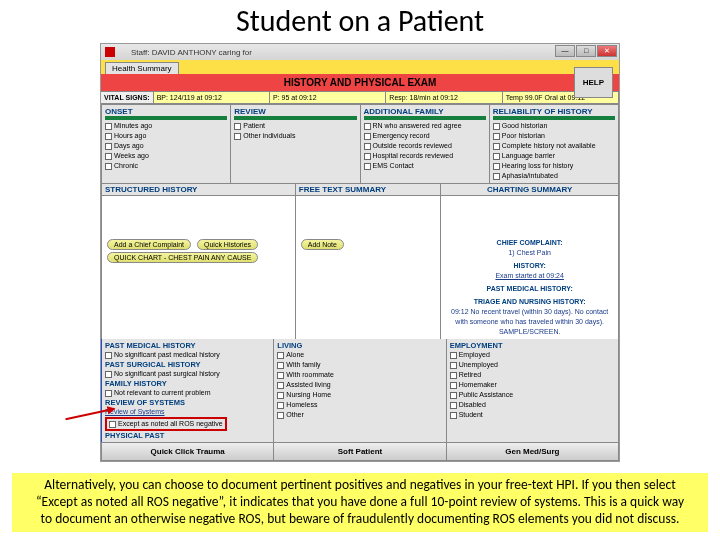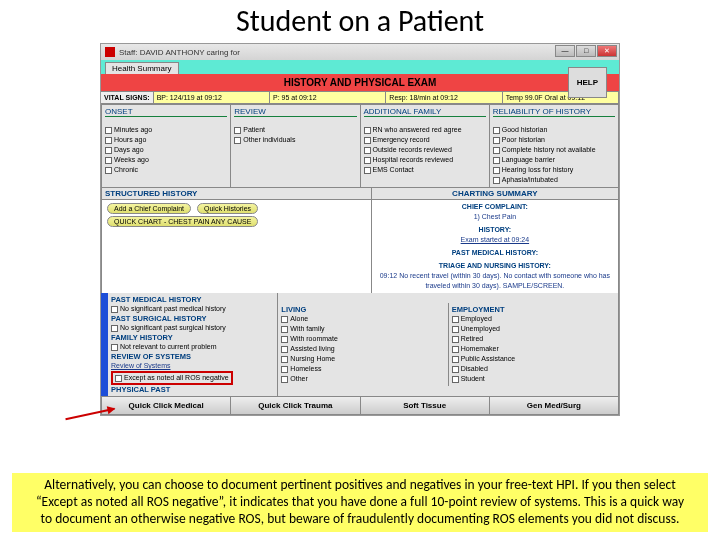--- a/index.html
+++ b/index.html
@@ -1,47 +1,47 @@
 <!DOCTYPE html>
 <html><head>
 <meta charset="utf-8">
 <style>
   * { box-sizing: border-box; margin: 0; padding: 0; }
   body { width: 720px; height: 540px; background: #fff; font-family: Arial, sans-serif; font-size: 9px; color: #000; overflow: hidden; }
   .slide-title { font-size: 30px; font-weight: 400; text-align: center; padding: 2px 0 4px; font-family: Calibri, Arial, sans-serif; }
   .app-window { width: 520px; margin: 0 auto; border: 1px solid #999; background: #f2f2f2; }
-  .win-bar { background: linear-gradient(#e8e8e8,#d4d4d4); height: 16px; display:flex; align-items:center; padding:0 4px; position:relative; }
+  .win-bar { background: linear-gradient(#e8e8e8,#d4d4d4); height: 16px; display:flex; align-items:center; padding:0 4px; position:relative;gap:12px; }
   .win-icon { width:10px; height:10px; background:#c00; margin-right:4px; }
   .win-title { font-size:8px; color:#333; }
   .win-btns { position:absolute; right:2px; top:1px; display:flex; gap:1px; }
   .win-btn { width:20px; height:12px; background:linear-gradient(#ddd,#bbb); border:1px solid #888; font-size:7px; text-align:center; line-height:10px; }
   .win-btn.close { background:linear-gradient(#e77,#c33); color:#fff; }
-  .tab-strip { height:14px; background:#5eead4; display:flex; align-items:flex-end; padding-left:4px; }
+  .tab-strip { height:14px; background:#fde047; display:flex; align-items:flex-end; padding-left:4px; }
   .tab { background:#e4e4e4; border:1px solid #888; border-bottom:none; font-size:8px; padding:1px 6px; }
   .main-title { font-size:10px; font-weight:bold; text-align:center; padding:3px; background:#ef4444; display:flex; align-items:center; justify-content:center; position:relative; }
-  .help-btn { position:absolute; right:12px; background:#ddd; border:1px solid #888; padding:10px 8px; font-size:8px; }
+  .help-btn { position:absolute; right:6px; background:#ddd; border:1px solid #888; padding:10px 8px; font-size:8px; }
   .vitals-row { display:flex; background:#ffffa0; border-top:1px solid #888; border-bottom:1px solid #888; font-size:7px; }
   .vitals-label { background:#eee; font-weight:bold; padding:2px 3px; border-right:1px solid #888; }
   .vitals-cell { flex:1; padding:2px 3px; border-right:1px solid #888; }
   .section-row { display:flex; background:#e4e4e4; }
   .section { flex:1; border:1px solid #888; border-left:none; padding:2px 3px; min-height:48px; }
   .section:first-child { border-left:1px solid #888; }
-  .section-hdr { color:#003f7f; font-weight:normal; font-size:8px; border-bottom:1px solid #15803d; margin-bottom:8px; }
+  .section-hdr { color:#003f7f; font-weight:bold; font-size:8px; border-bottom:4px solid #15803d; margin-bottom:1px; }
   .check-item { display:flex; align-items:center; gap:2px; font-size:7px; line-height:10px; }
   .cb { width:7px; height:7px; border:1px solid #666; background:#fff; flex-shrink:0; }
   .link-item { color:#1a3a8a; text-decoration:underline; font-size:7px; line-height:10px; cursor:pointer; }
   .mid-row { display:flex; background:#fff; border-left:1px solid #888; border-right:1px solid #888; }
-  .mid-col { flex:1; border-right:1px solid #888; display:flex; flex-direction:column; }
+  .mid-col { flex:1; border-right:1px solid #888; display:flex; flex-direction:column;gap:40px; }
   .mid-col:last-child { border-right:none;text-align:center; }
   .mid-hdr { background:#e4e4e4; color:#003f7f; font-weight:bold; font-size:8px; padding:1px 3px; border-bottom:1px solid #888; }
   .mid-body { background:#fff; padding:2px 3px; font-size:7px; min-height:70px; }
   .btn-pill { display:inline-block; background:linear-gradient(#f4f4a0,#e0e070); border:1px solid #888; border-radius:8px; padding:1px 6px; font-size:7px; margin:1px 2px; }
   .summary-text { color:#1a3a8a; font-size:7px; line-height:10px; }
   .summary-text .bold { font-weight:bold; color:#003f7f; }
-  .history-grid { display:flex; background:#e4e4e4; border-left:7px solid #1d4ed8; border-right:1px solid #888;align-items:center; }
+  .history-grid { display:flex; background:#e4e4e4; border-left:1px solid #1d4ed8; border-right:1px solid #888; }
   .history-col { flex:1; border-right:1px solid #888; padding:2px 3px; }
   .history-col:last-child { border-right:none; }
   .sub-hdr { color:#003f7f; font-weight:bold; font-size:7.5px; }
   .ros-highlight { border:2px solid #c00; padding:0 2px; display:inline-block; }
   .btn-row { display:flex; background:#ddd; border:1px solid #888; }
   .big-btn { flex:1; text-align:center; padding:4px; font-size:8px; font-weight:bold; border-right:1px solid #888; background:linear-gradient(#eee,#ccc); }
   .big-btn:last-child { border-right:none; }
   .arrow { position:absolute; left:65px; top:413px; width:50px; height:2px; background:#c00; transform:rotate(-12deg); }
   .arrow::after { content:''; position:absolute; right:-1px; top:-3px; border-left:8px solid #c00; border-top:4px solid transparent; border-bottom:4px solid transparent; }
   .caption { background:#ffff66; font-size:13.5px; font-family: Calibri, Arial, sans-serif; text-align:center; padding:4px 18px; line-height:1.25; position:absolute; left:12px; right:12px; bottom:8px; }
@@ -168,20 +168,26 @@
 
   <div class="mid-row">
     <div class="mid-col" style="flex:1.2">
       <div class="mid-hdr"><span>STRUCTURED HISTORY</span></div>
       <div class="mid-body">
         <span class="btn-pill">Add a Chief Complaint</span>
         <span class="btn-pill">Quick Histories</span><br>
         <span class="btn-pill">QUICK CHART - CHEST PAIN ANY CAUSE</span>
       </div>
     </div>
+    <div class="mid-col" style="flex:0.9">
+      <div class="mid-hdr">FREE TEXT SUMMARY</div>
+      <div class="mid-body">
+        <span class="btn-pill">Add Note</span>
+      </div>
+    </div>
     <div class="mid-col" style="flex:1.1">
       <div class="mid-hdr">CHARTING SUMMARY</div>
       <div class="mid-body summary-text">
         <div class="bold">CHIEF COMPLAINT:</div>
         <div>1) Chest Pain</div>
         <div class="bold" style="margin-top:3px">HISTORY:</div>
         <div class="link-item">Exam started at 09:24</div>
         <div class="bold" style="margin-top:3px">PAST MEDICAL HISTORY:</div>
         <div class="bold" style="margin-top:3px">TRIAGE AND NURSING HISTORY:</div>
         <div>09:12  No recent travel (within 30 days).  No contact with someone who has traveled within 30 days).  SAMPLE/SCREEN.</div>
@@ -274,23 +280,22 @@
             <span>Disabled</span>
           </div>
       <div class="check-item">
             <span class="cb"></span>
             <span>Student</span>
           </div>
     </div>
   </div>
 
   <div class="btn-row">
-    <div class="big-btn">Quick Click Medical</div>
     <div class="big-btn">Quick Click Trauma</div>
-    <div class="big-btn">Soft Tissue</div>
+    <div class="big-btn">Soft Patient</div>
     <div class="big-btn">Gen Med/Surg</div>
   </div>
 </div>
 
 <div class="arrow"></div>
 
 <div class="caption">Alternatively, you can choose to document pertinent positives and negatives in your free-text HPI. If you then select “Except as noted all ROS negative”, it indicates that you have done a full 10-point review of systems. This is a quick way to document an otherwise negative ROS, but beware of fraudulently documenting ROS elements you did not discuss.</div>
 
 </div>
 

